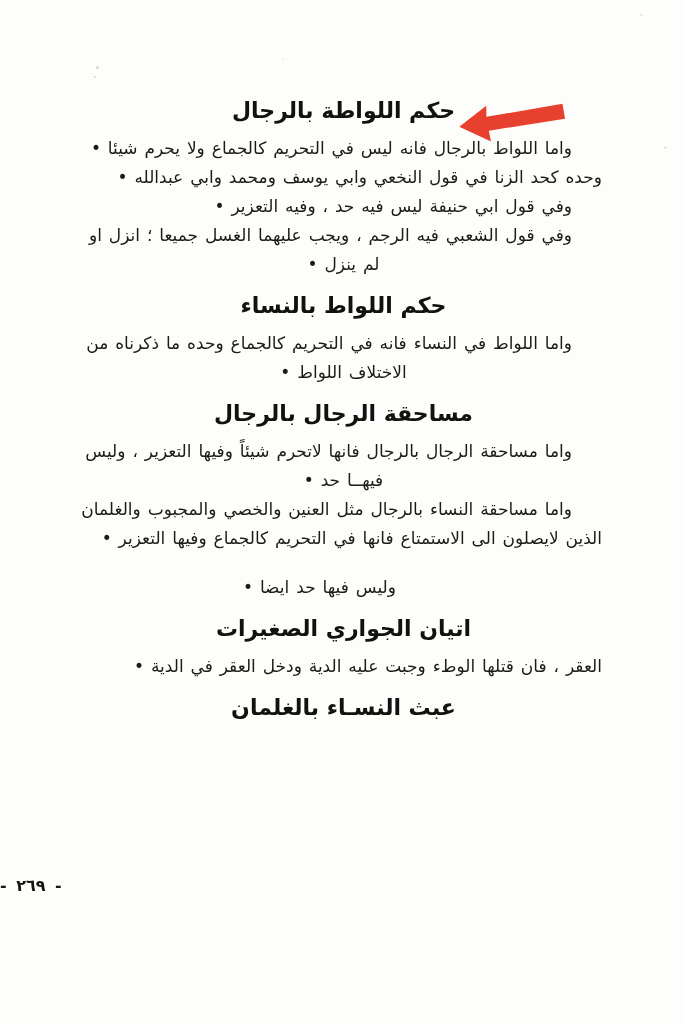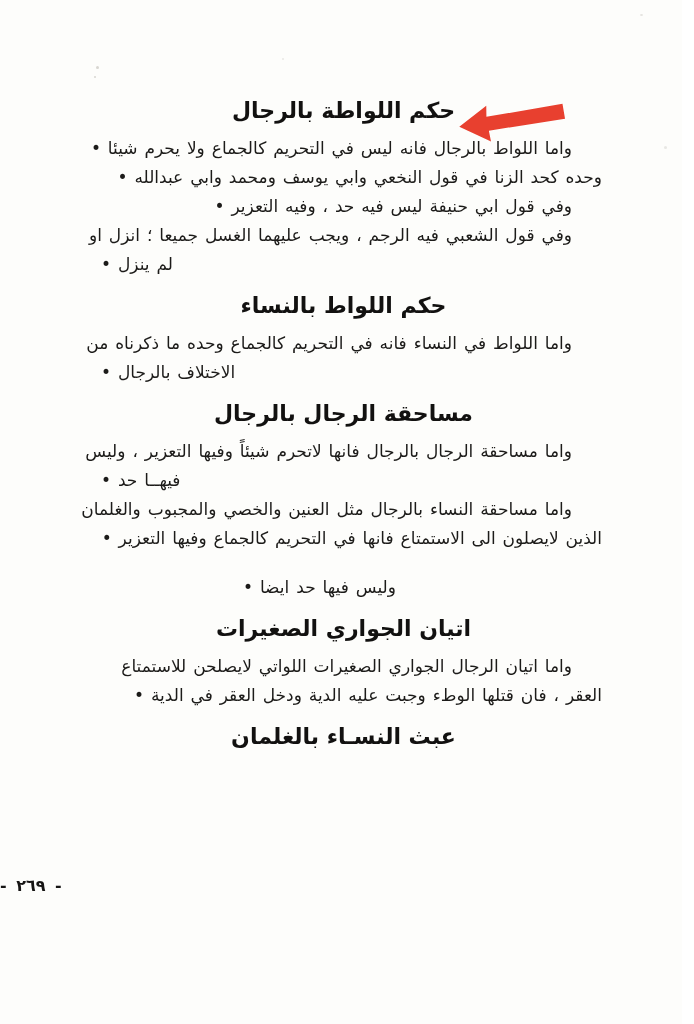--- a/index.html
+++ b/index.html
@@ -30,21 +30,21 @@
   }
   .h:first-child{margin-top:0;}
   .ln{
     font-size:17px;
     line-height:29px;
     word-spacing:1.5px;
     white-space:nowrap;
     color:#1c1b19;
   }
   .ind{padding-right:30px;}   
-  .fl{text-align:left;padding-right:0;margin-left:16px;} 
+  .fl{text-align:center;padding-right:0;} 
   .fm{text-align:left;padding-left:158px;margin-top:20px;} 
   
   #arrow{
     position:absolute;left:458px;top:99px;width:112px;height:44px;
     transform:rotate(-6deg);
   }
   
   #pagenum{
     position:absolute;left:0;right:0;top:876px;
     text-align:left;
@@ -72,29 +72,28 @@
 
   <div id="doc">
       <div class="h">حكم اللواطة بالرجال</div>
       <div class="ln ind">واما اللواط بالرجال فانه ليس في التحريم كالجماع ولا يحرم شيئا •</div>
       <div class="ln">وحده كحد الزنا في قول النخعي وابي يوسف ومحمد وابي عبدالله •</div>
       <div class="ln ind">وفي قول ابي حنيفة ليس فيه حد ، وفيه التعزير •</div>
       <div class="ln ind">وفي قول الشعبي فيه الرجم ، ويجب عليهما الغسل جميعا ؛ انزل او</div>
       <div class="ln fl">لم ينزل •</div>
       <div class="h">حكم اللواط بالنساء</div>
       <div class="ln ind">واما اللواط في النساء فانه في التحريم كالجماع وحده ما ذكرناه من</div>
-      <div class="ln fl">الاختلاف بالرجال •</div>
+      <div class="ln fl">الاختلاف اللواط •</div>
       <div class="h">مساحقة الرجال بالرجال</div>
       <div class="ln ind">واما مساحقة الرجال بالرجال فانها لاتحرم شيئاً وفيها التعزير ، وليس</div>
       <div class="ln fl">فيهــا حد •</div>
       <div class="ln ind">واما مساحقة النساء بالرجال مثل العنين والخصي والمجبوب والغلمان</div>
       <div class="ln">الذين لايصلون الى الاستمتاع فانها في التحريم كالجماع وفيها التعزير •</div>
       <div class="ln fm">وليس فيها حد ايضا •</div>
       <div class="h">اتيان الجواري الصغيرات</div>
-      <div class="ln ind">واما اتيان الرجال الجواري الصغيرات اللواتي لايصلحن للاستمتاع</div>
       <div class="ln">العقر ، فان قتلها الوطء وجبت عليه الدية ودخل العقر في الدية •</div>
       <div class="h">عبث النسـاء بالغلمان</div>
     </div>
 
   <div id="arrow" aria-hidden="true">
     <svg width="112" height="44" viewBox="0 0 112 44">
       <polygon points="1,22 30,4 29,15 106,10 107,25 30,29 31,40" fill="#e8402f"></polygon>
     </svg>
   </div>
 

